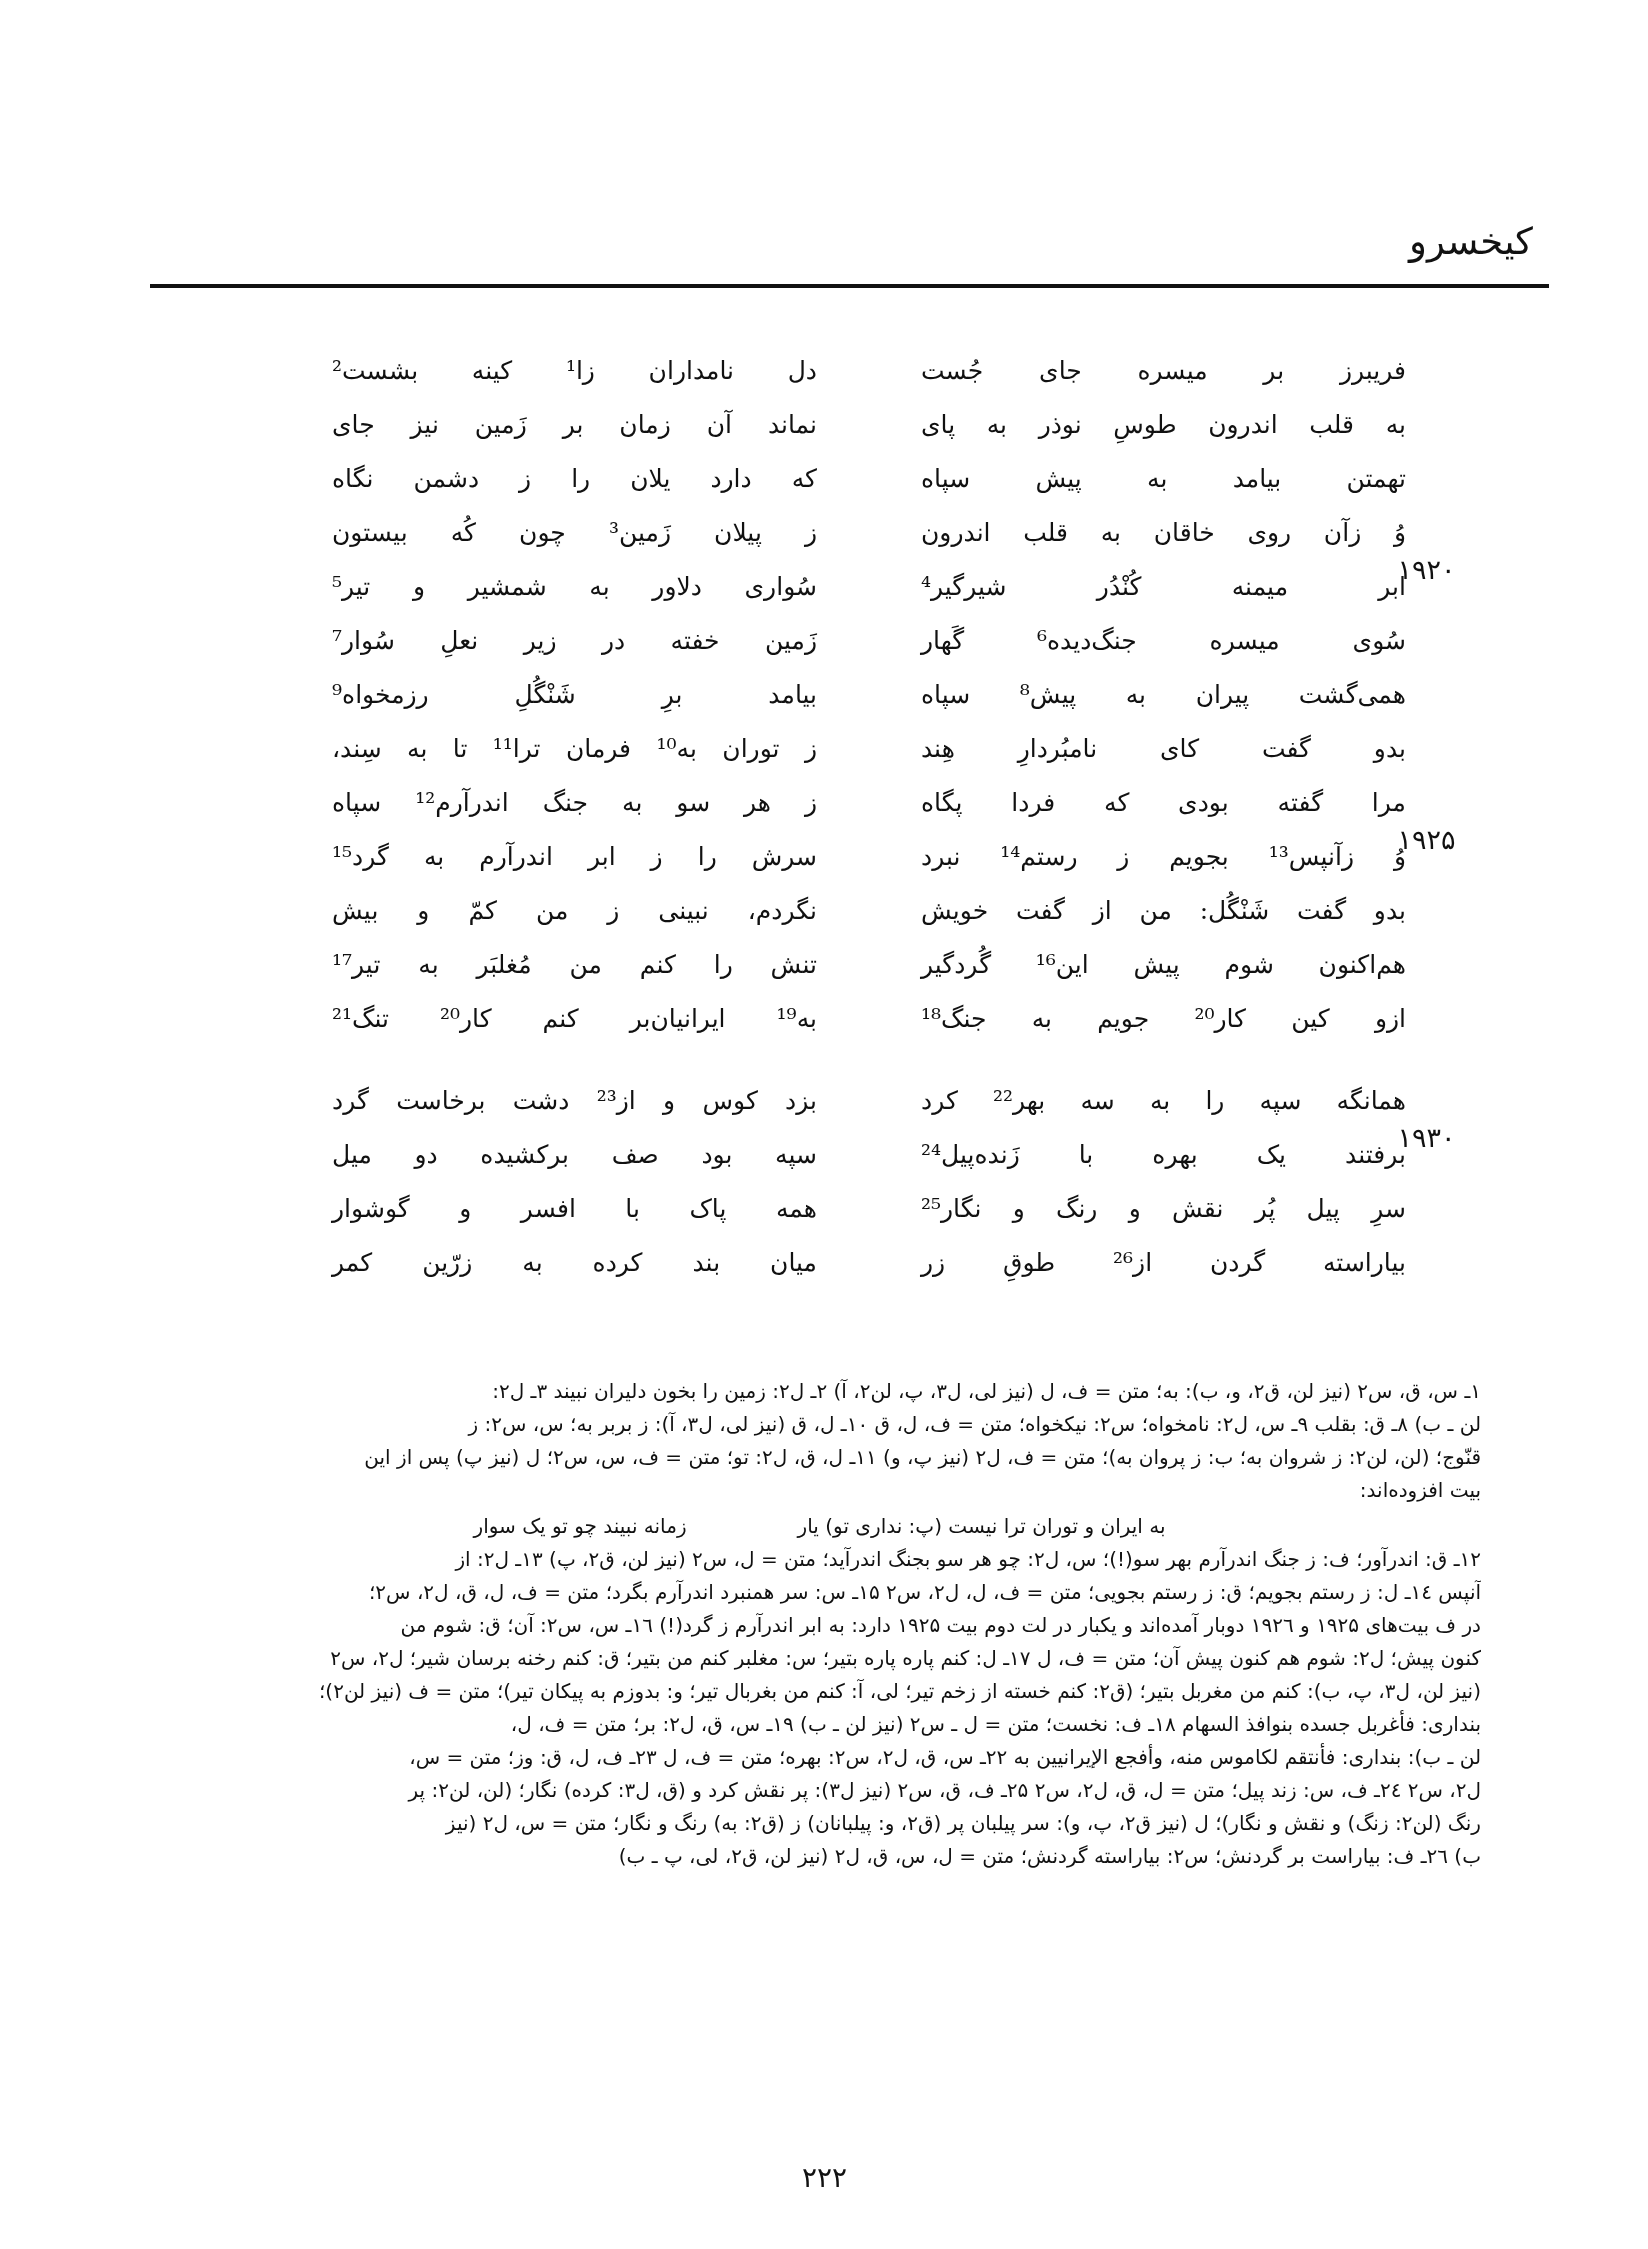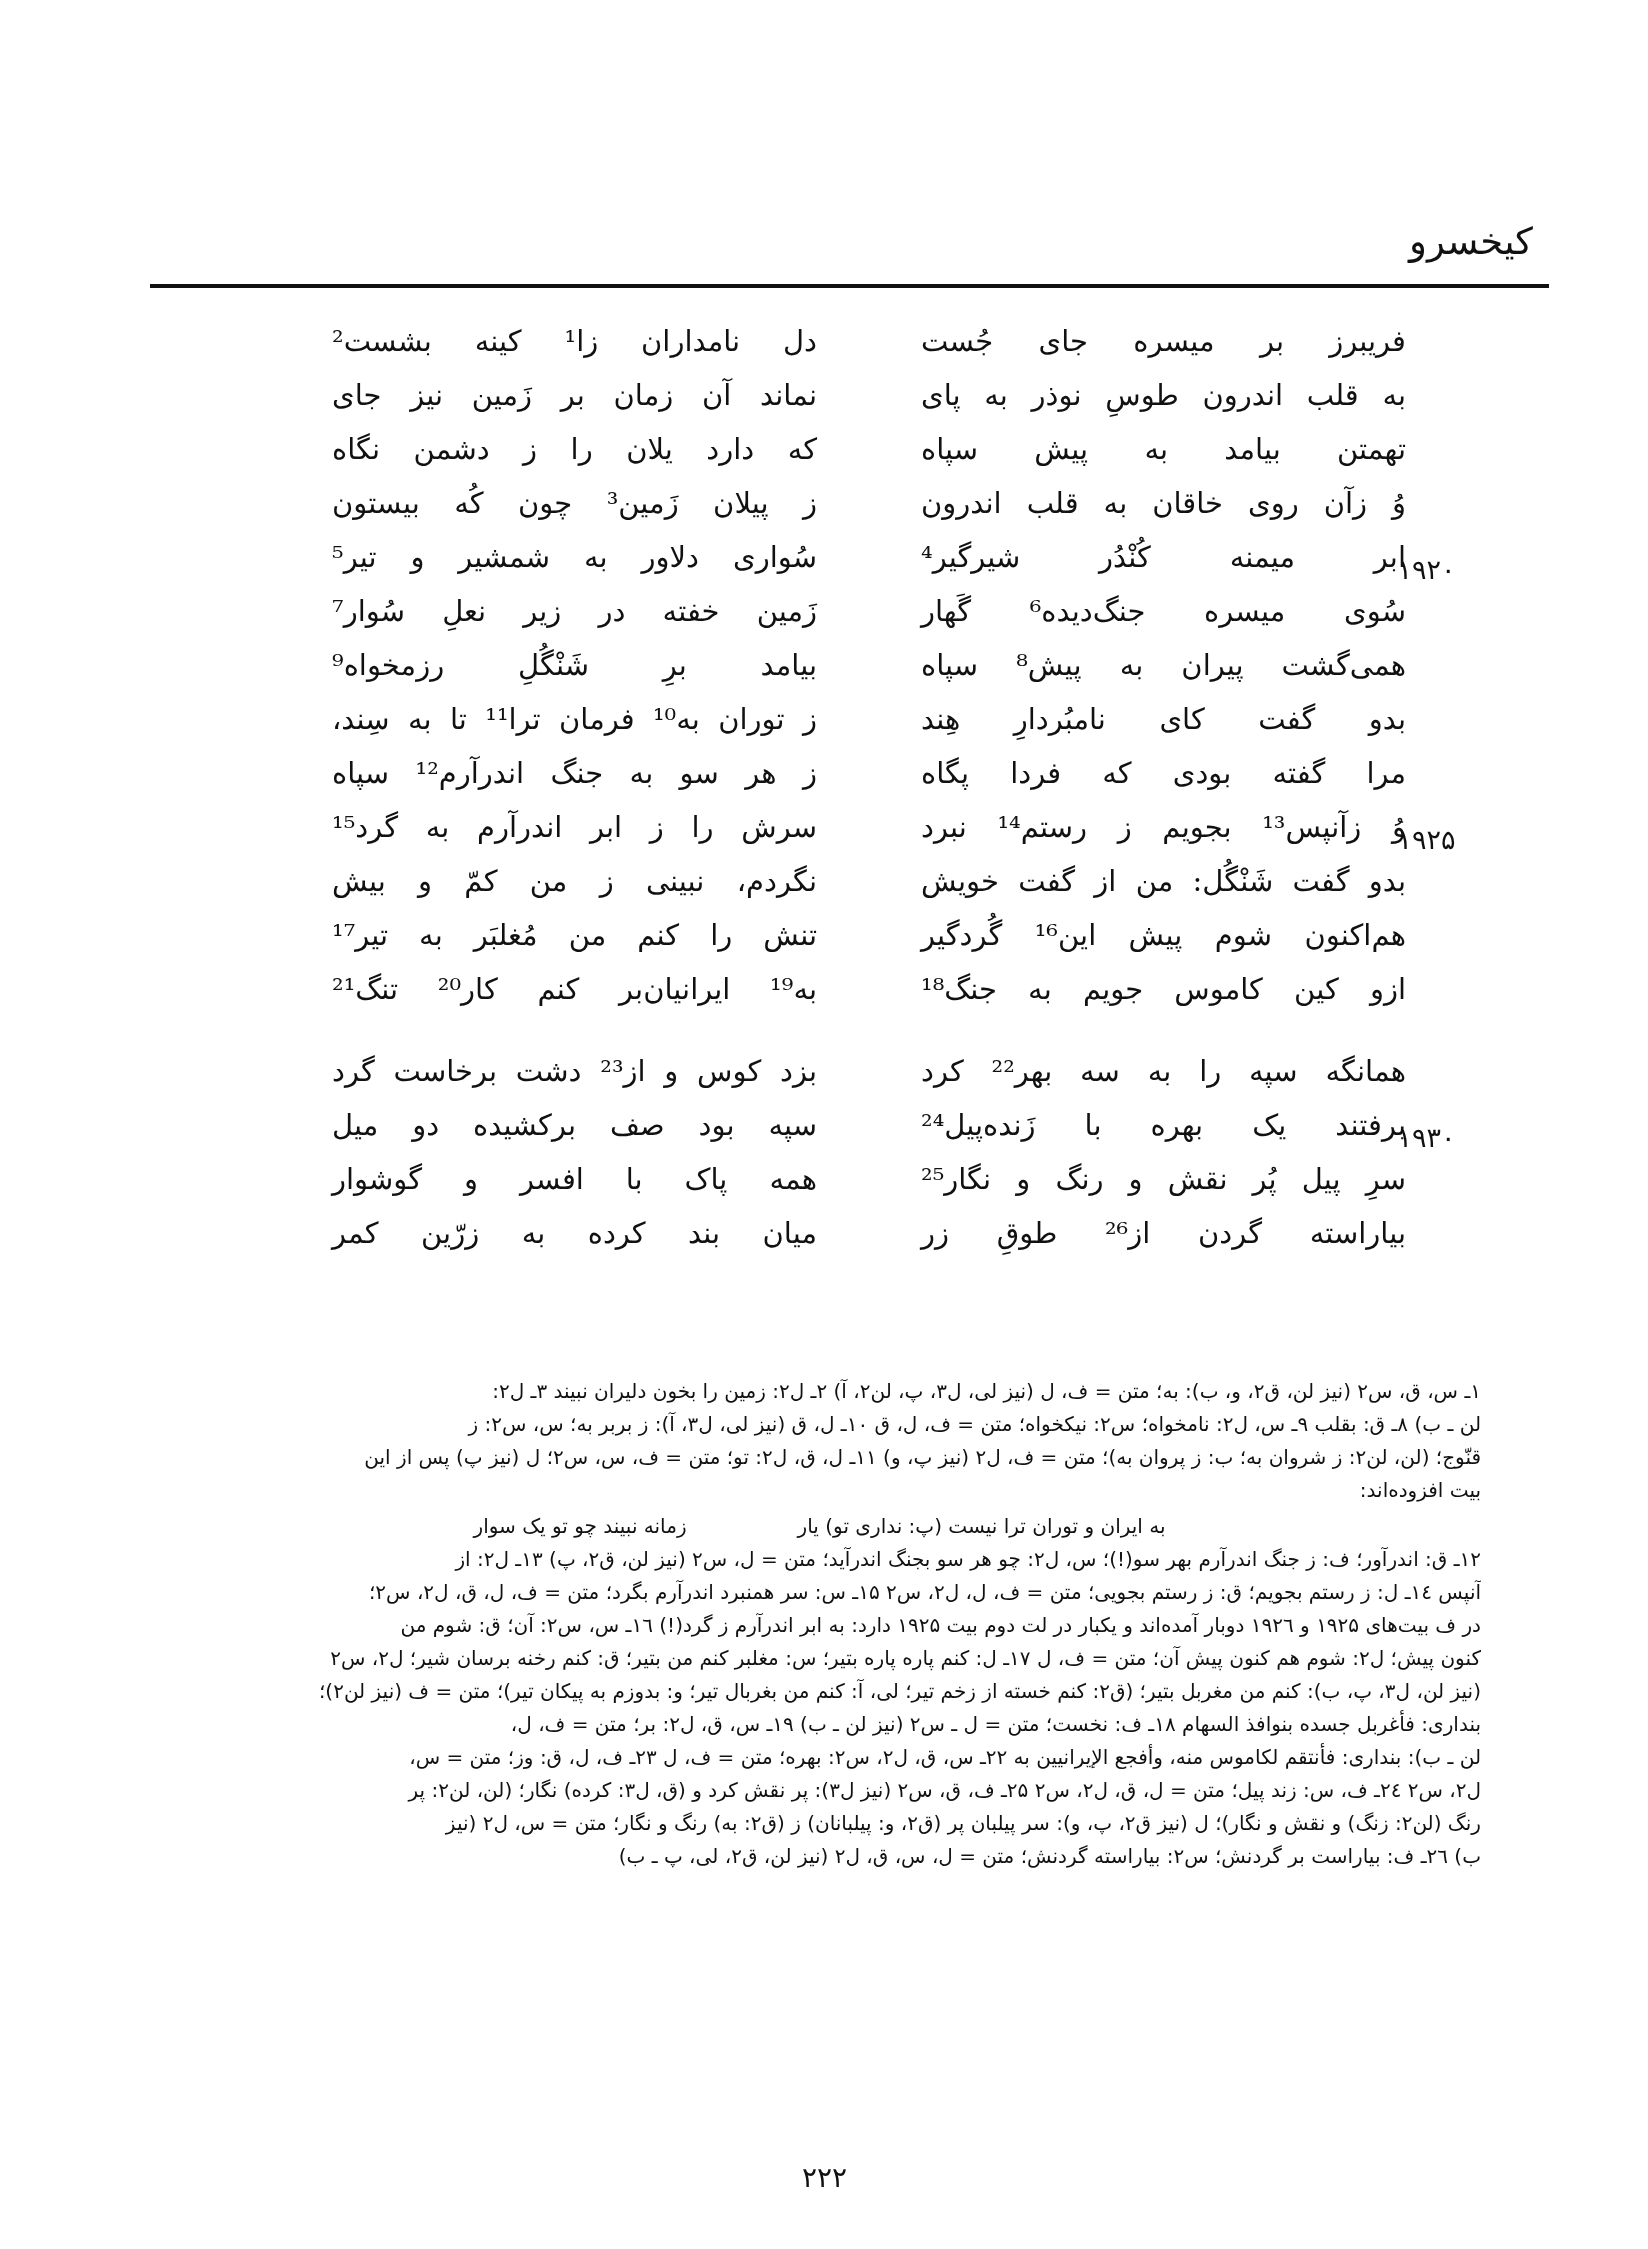--- a/index.html
+++ b/index.html
@@ -23,22 +23,22 @@
   .couplet-group { margin-bottom: 28px; }
   .couplet {
     display: flex; flex-direction: row; align-items: baseline;
     height: 54px; position: relative;
   }
   .line-num {
     position: absolute; right: -62px; width: 83px; text-align: center;
     font-size: 27px; letter-spacing: 7px; direction: rtl; top: 14px;
   }
   .hemistich {
-    width: 485px; font-size: 29px; white-space: nowrap;
-    text-align: justify; text-align-last: justify; direction: rtl;
+    width: 485px; font-size: 25px; white-space: nowrap;
+    text-align: justify; text-align-last: justify; direction: rtl; margin-top: 32px;
   }
   .hemistich.first { margin-left: 104px; }
   .footnotes {
     position: absolute; top: 1375px; left: 158px; width: 1323px;
     direction: rtl; font-size: 20px; line-height: 33px;
     font-family: "DejaVu Sans", sans-serif; text-align: justify;
   }
   .fn-line { white-space: nowrap; overflow: hidden; }
   .added-verse {
     display: flex; justify-content: center; gap: 111px; margin: 2.8px 0 0 0;
@@ -114,21 +114,21 @@
           <span class="hemistich first">بدو گفت شَنْگُل: من از گفت خویش</span>
           <span class="hemistich second">نگردم، نبینی ز من کمّ و بیش</span>
         </div>
         <div class="couplet">
           <span class="line-num"></span>
           <span class="hemistich first">هم‌اکنون شوم پیش این¹⁶ گُردگیر</span>
           <span class="hemistich second">تنش را کنم من مُغلبَر به تیر¹⁷</span>
         </div>
         <div class="couplet">
           <span class="line-num"></span>
-          <span class="hemistich first">ازو کین کاموس جویم به جنگ¹⁸</span>
+          <span class="hemistich first">ازو کین کار²⁰ جویم به جنگ¹⁸</span>
           <span class="hemistich second">به¹⁹ ایرانیان‌بر کنم کار²⁰ تنگ²¹</span>
         </div>
       </div>
     <div class="couplet-group" id="g1">
         <div class="couplet">
           <span class="line-num"></span>
           <span class="hemistich first">همانگه سپه را به سه بهر²² کرد</span>
           <span class="hemistich second">بزد کوس و از²³ دشت برخاست گرد</span>
         </div>
         <div class="couplet">

